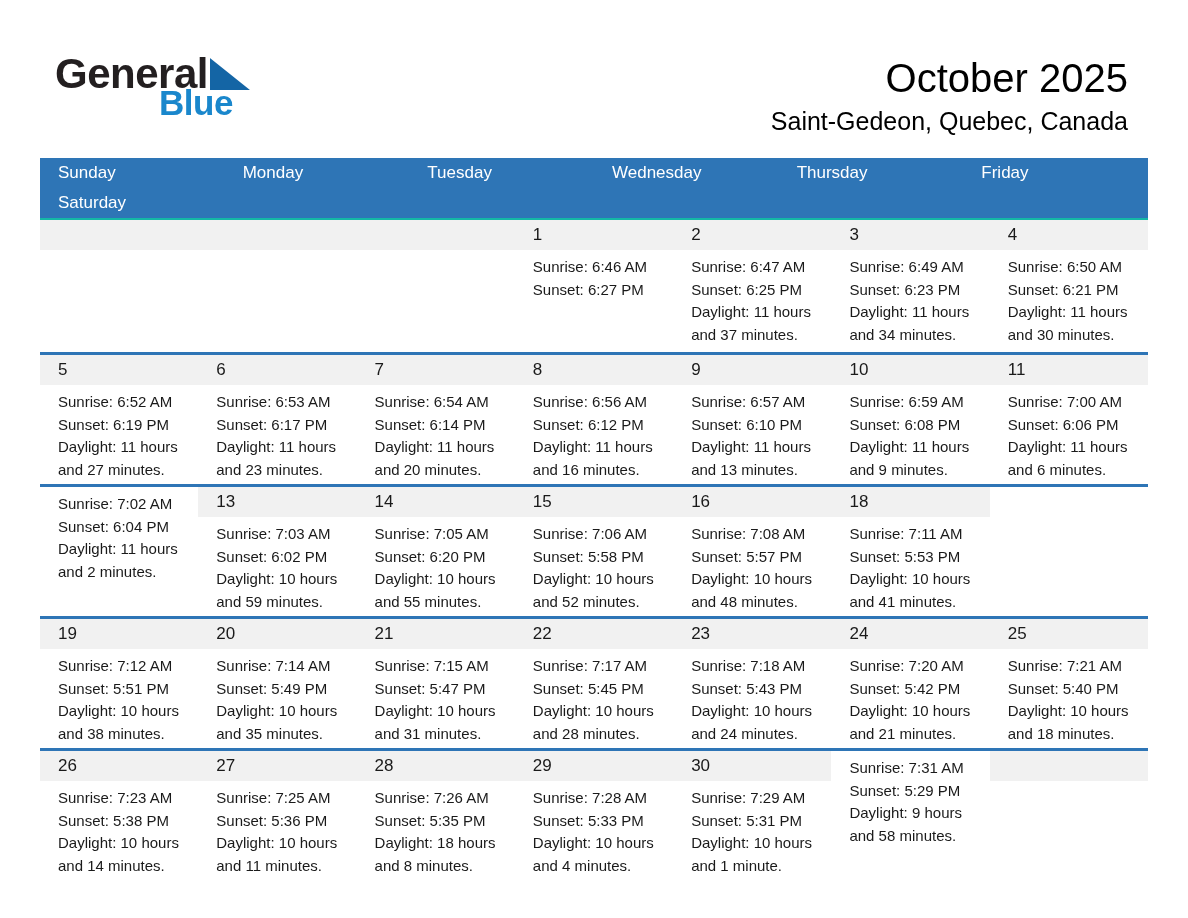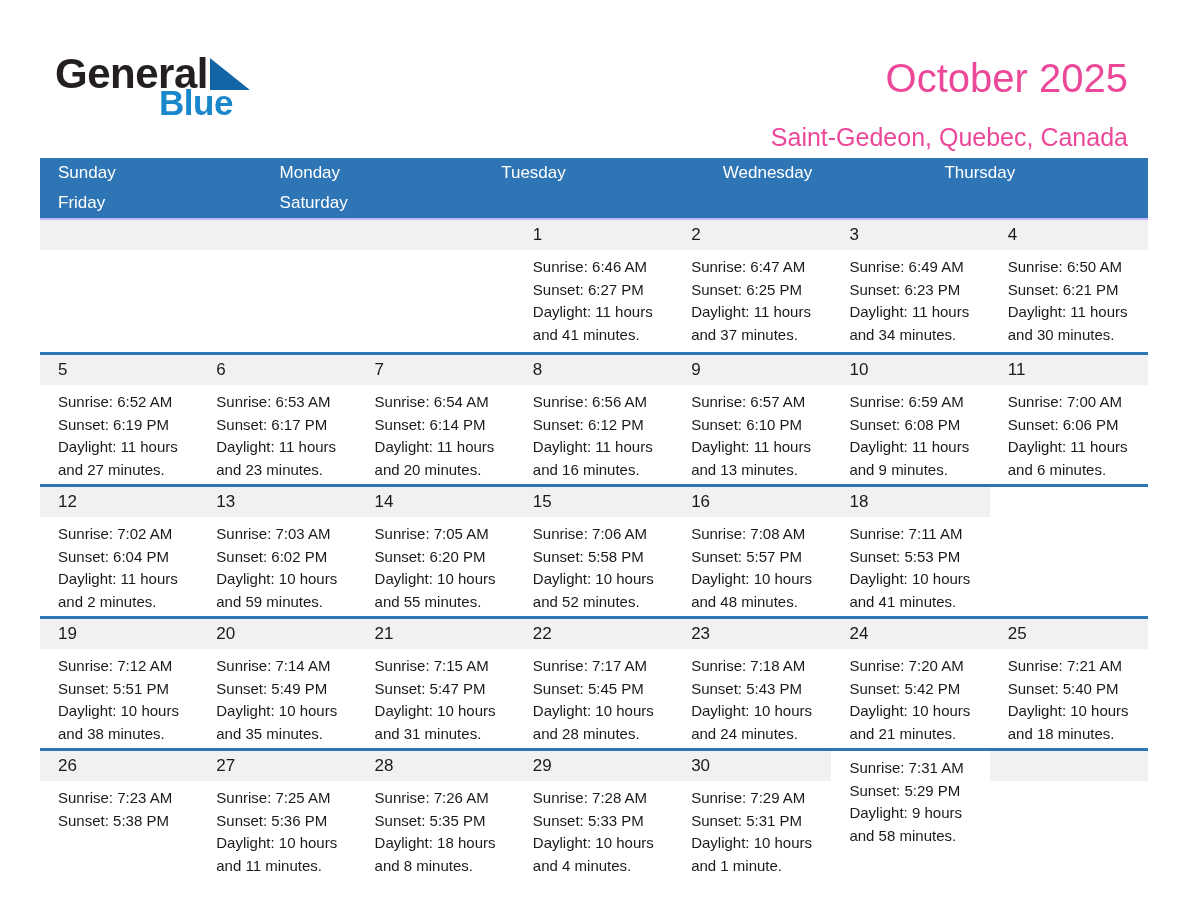--- a/index.html
+++ b/index.html
@@ -7,27 +7,27 @@
   body { font-family:"Liberation Sans", sans-serif; }
   .page { position:relative; width:1188px; height:918px; background:#ffffff; overflow:hidden; }
 
   
   .logo { position:absolute; left:55px; top:56px; }
   .logo-line1 { display:flex; align-items:flex-start; font-size:42px; font-weight:600; color:#231f20; letter-spacing:-0.5px; line-height:36px; }
   .logo-triangle { width:40px; height:32px; margin-left:2px; margin-top:2px; background:#1465a5; clip-path:polygon(0 0, 100% 100%, 0 100%); }
   .logo-line2 { font-size:35px; font-weight:700; color:#1a87cc; letter-spacing:-0.5px; line-height:34px; margin-left:104px; margin-top:-6px; }
 
   
-  .title-block { position:absolute; right:60px; top:55px; text-align:right; color:#ec4899; }
+  .title-block { position:absolute; right:60px; top:55px; text-align:right; color:#000000; }
   .title { font-size:40px; line-height:46px; font-weight:normal; }
-  .subtitle { font-size:25px; line-height:30px; margin-top:21px; font-weight:normal; }
+  .subtitle { font-size:25px; line-height:30px; margin-top:5px; font-weight:normal; }
 
   
   .calendar { position:absolute; left:40px; top:158px; width:1108px; }
-  .weekday-header { display:grid; grid-template-columns:repeat(5,1fr); background:#2e75b6; border-bottom:2px solid #c4b5fd; }
+  .weekday-header { display:grid; grid-template-columns:repeat(6,1fr); background:#2e75b6; border-bottom:2px solid #14b8a6; }
   .hcell { height:30px; line-height:30px; padding-left:18px; color:#ffffff; font-size:17px; overflow:hidden; white-space:nowrap; }
   .week { display:grid; grid-template-columns:repeat(7,1fr); min-height:132px; background:#ffffff; }
   .week.bordered { border-top:3px solid #2e75b6; }
   .cell { overflow:hidden; }
   .daynum { height:30px; line-height:30px; padding-left:18px; background:#f1f1f1; font-size:17px; color:#1a1a1a; }
   .info { padding:6px 10px 0 18px; font-size:15px; line-height:22.5px; color:#1a1a1a; }
 </style>
 </head>
 <body>
 
@@ -65,21 +65,20 @@
             <div class="daynum"></div>
           </div>
           <div class="cell">
             <div class="daynum"></div>
           </div>
           <div class="cell">
             <div class="daynum">1</div>
             <div class="info">
               <div>Sunrise: 6:46 AM</div>
               <div>Sunset: 6:27 PM</div>
-              <div>Daylight: 11 hours and 41 minutes.</div>
             </div>
           </div>
           <div class="cell">
             <div class="daynum">2</div>
             <div class="info">
               <div>Sunrise: 6:47 AM</div>
               <div>Sunset: 6:25 PM</div>
               <div>Daylight: 11 hours and 37 minutes.</div>
             </div>
           </div>
@@ -153,21 +152,20 @@
             <div class="daynum">11</div>
             <div class="info">
               <div>Sunrise: 7:00 AM</div>
               <div>Sunset: 6:06 PM</div>
               <div>Daylight: 11 hours and 6 minutes.</div>
             </div>
           </div>
         </div>
         <div class="week bordered">
           <div class="cell">
-            <div class="daynum">12</div>
             <div class="info">
               <div>Sunrise: 7:02 AM</div>
               <div>Sunset: 6:04 PM</div>
               <div>Daylight: 11 hours and 2 minutes.</div>
             </div>
           </div>
           <div class="cell">
             <div class="daynum">13</div>
             <div class="info">
               <div>Sunrise: 7:03 AM</div>
@@ -265,20 +263,21 @@
               <div>Daylight: 10 hours and 18 minutes.</div>
             </div>
           </div>
         </div>
         <div class="week bordered">
           <div class="cell">
             <div class="daynum">26</div>
             <div class="info">
               <div>Sunrise: 7:23 AM</div>
               <div>Sunset: 5:38 PM</div>
+              <div>Daylight: 10 hours and 14 minutes.</div>
             </div>
           </div>
           <div class="cell">
             <div class="daynum">27</div>
             <div class="info">
               <div>Sunrise: 7:25 AM</div>
               <div>Sunset: 5:36 PM</div>
               <div>Daylight: 10 hours and 11 minutes.</div>
             </div>
           </div>

